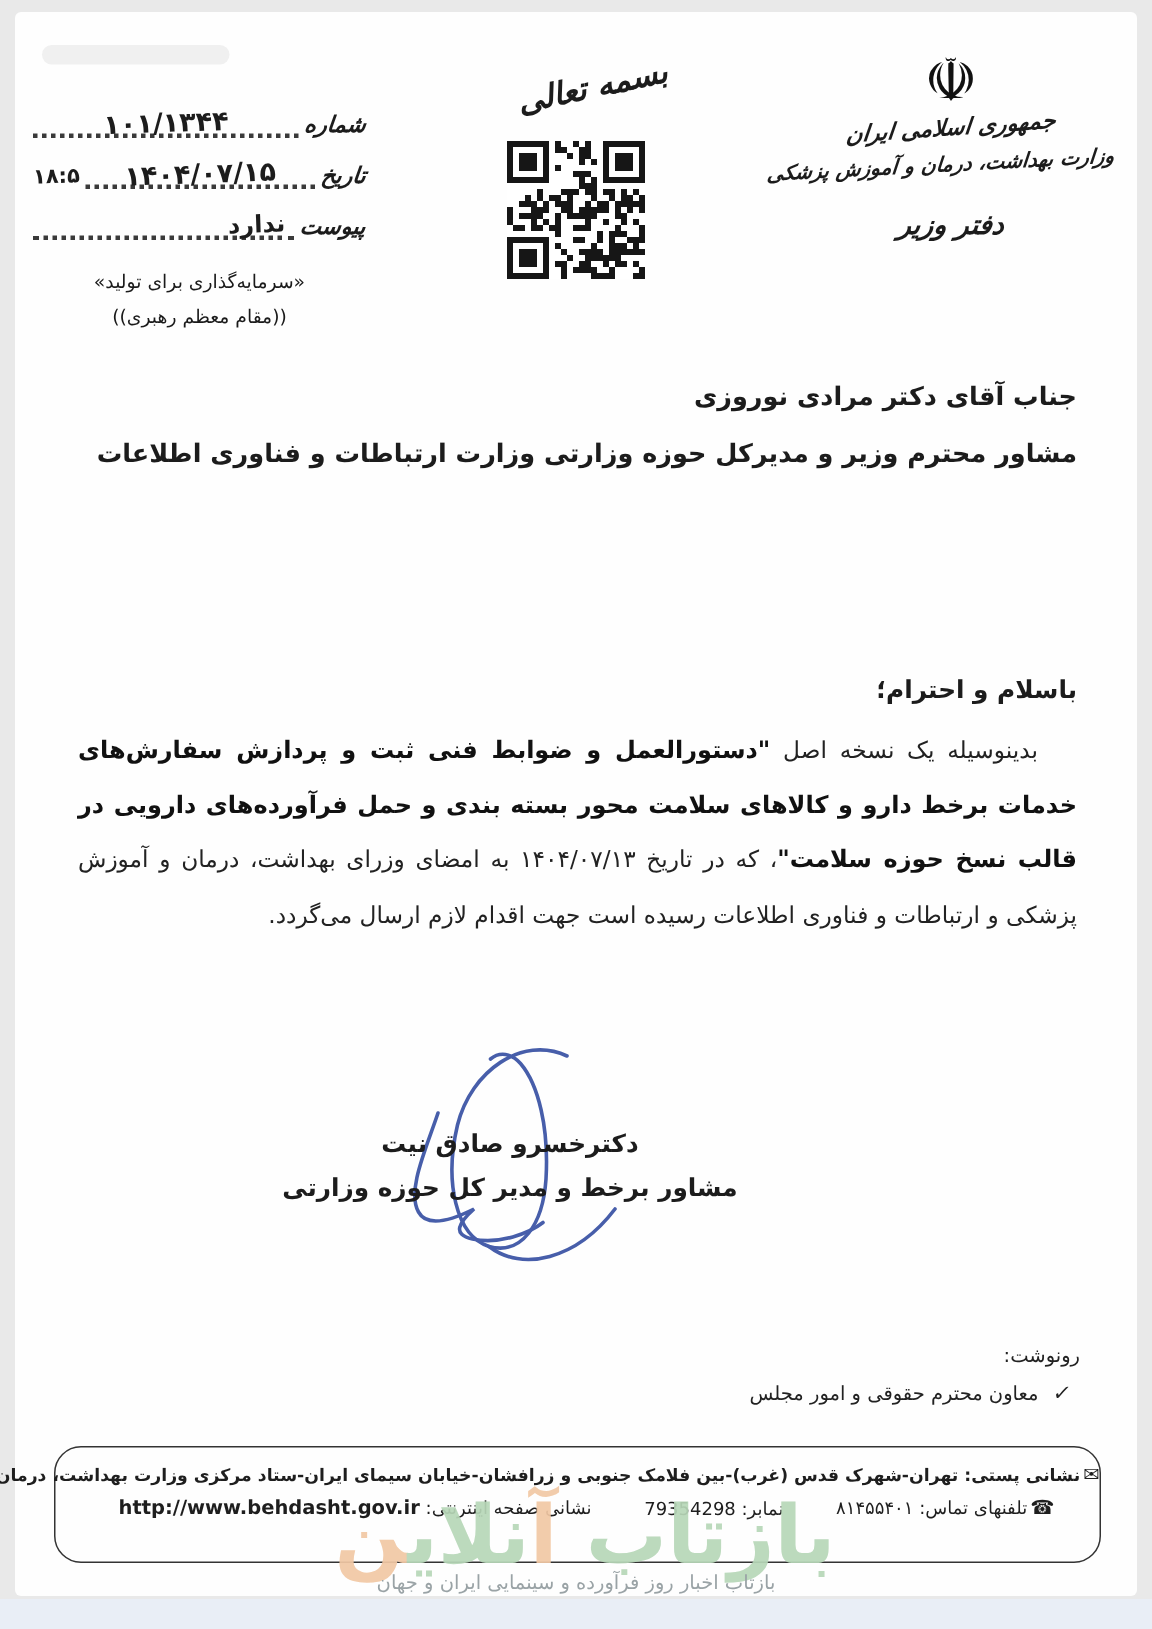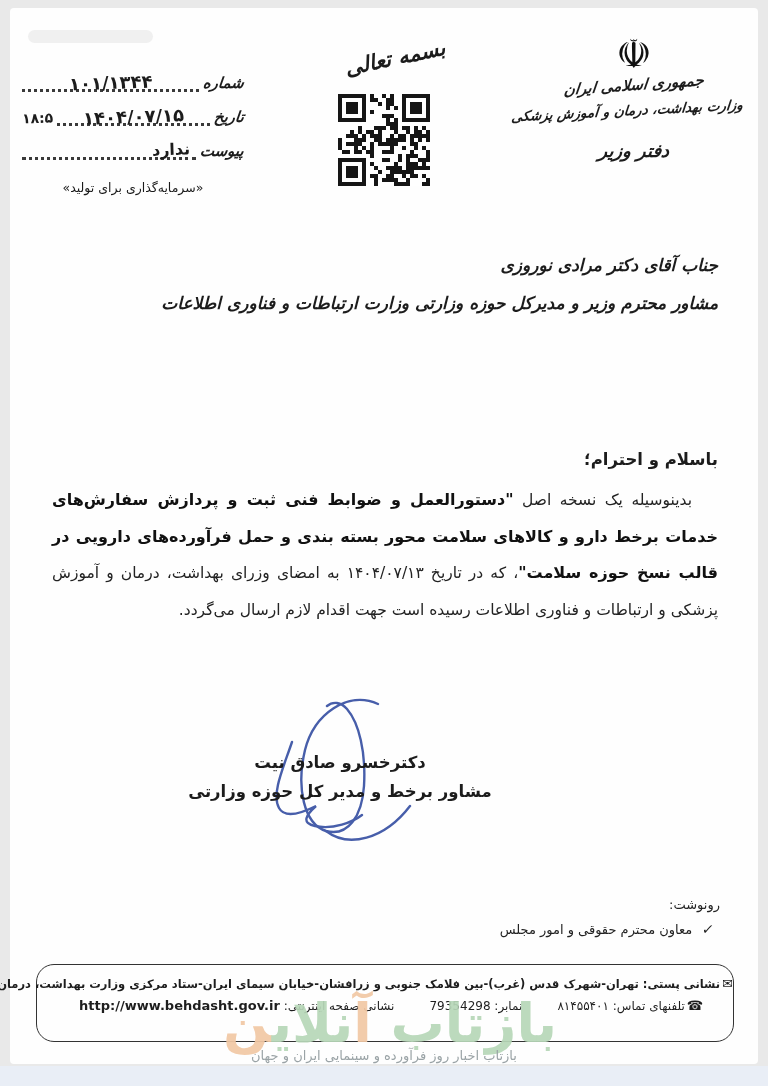--- a/index.html
+++ b/index.html
@@ -37,21 +37,21 @@
 
   
   .hdr-right{position:absolute;left:515px;top:24px;width:218px;text-align:center;}
   .emblem{font-size:40px;line-height:44px;color:#111;}
   .h-rep{font-size:15px;font-weight:bold;font-style:italic;transform:rotate(-4deg) skewX(-10deg);margin-top:0px;white-space:nowrap;}
   .h-min{font-size:13.5px;font-weight:bold;font-style:italic;transform:rotate(-3deg) skewX(-8deg);margin-top:8px;white-space:nowrap;}
   .h-office{font-size:18px;font-weight:bold;font-style:italic;margin-top:22px;transform:skewX(-6deg);}
 
   
   .recipients{position:absolute;right:40px;left:45px;top:238px;text-align:right;
-    font-weight:bold;font-size:17px;line-height:38px;font-style:italic;}
+    font-weight:bold;font-size:17px;line-height:38px;}
   .letter-body{position:absolute;right:40px;left:42px;top:432px;}
   .salutation{font-weight:bold;font-size:16.5px;line-height:40px;}
   .para{font-size:15.5px;line-height:36.5px;text-align:justify;text-indent:26px;margin-top:2px;color:#222;}
   .para .b{font-weight:bold;font-size:16px;color:#111;}
 
   
   .sig-block{position:absolute;left:165px;top:740px;width:330px;text-align:center;
     font-weight:bold;font-size:16.5px;line-height:29px;}
   .sig-svg{position:absolute;left:246px;top:682px;pointer-events:none;}
 
@@ -97,20 +97,21 @@
       <span class="m-time">۱۸:۵</span>
     </div>
     <div class="m-row">
       <span class="m-label">پیوست</span>
       <span class="m-line start">
         <span class="m-value attach">ندارد</span>
       </span>
     </div>
     <div class="slogan">
       <div>«سرمایه‌گذاری برای تولید»</div>
+      <div>((مقام معظم رهبری))</div>
     </div>
   </div>
 
   <div class="bism">بسمه تعالی</div>
   <div class="qr">
       <i style="left:32px;top:0px"></i>
       <i style="left:44px;top:0px"></i>
       <i style="left:52px;top:0px"></i>
       <i style="left:32px;top:4px"></i>
       <i style="left:36px;top:4px"></i>

